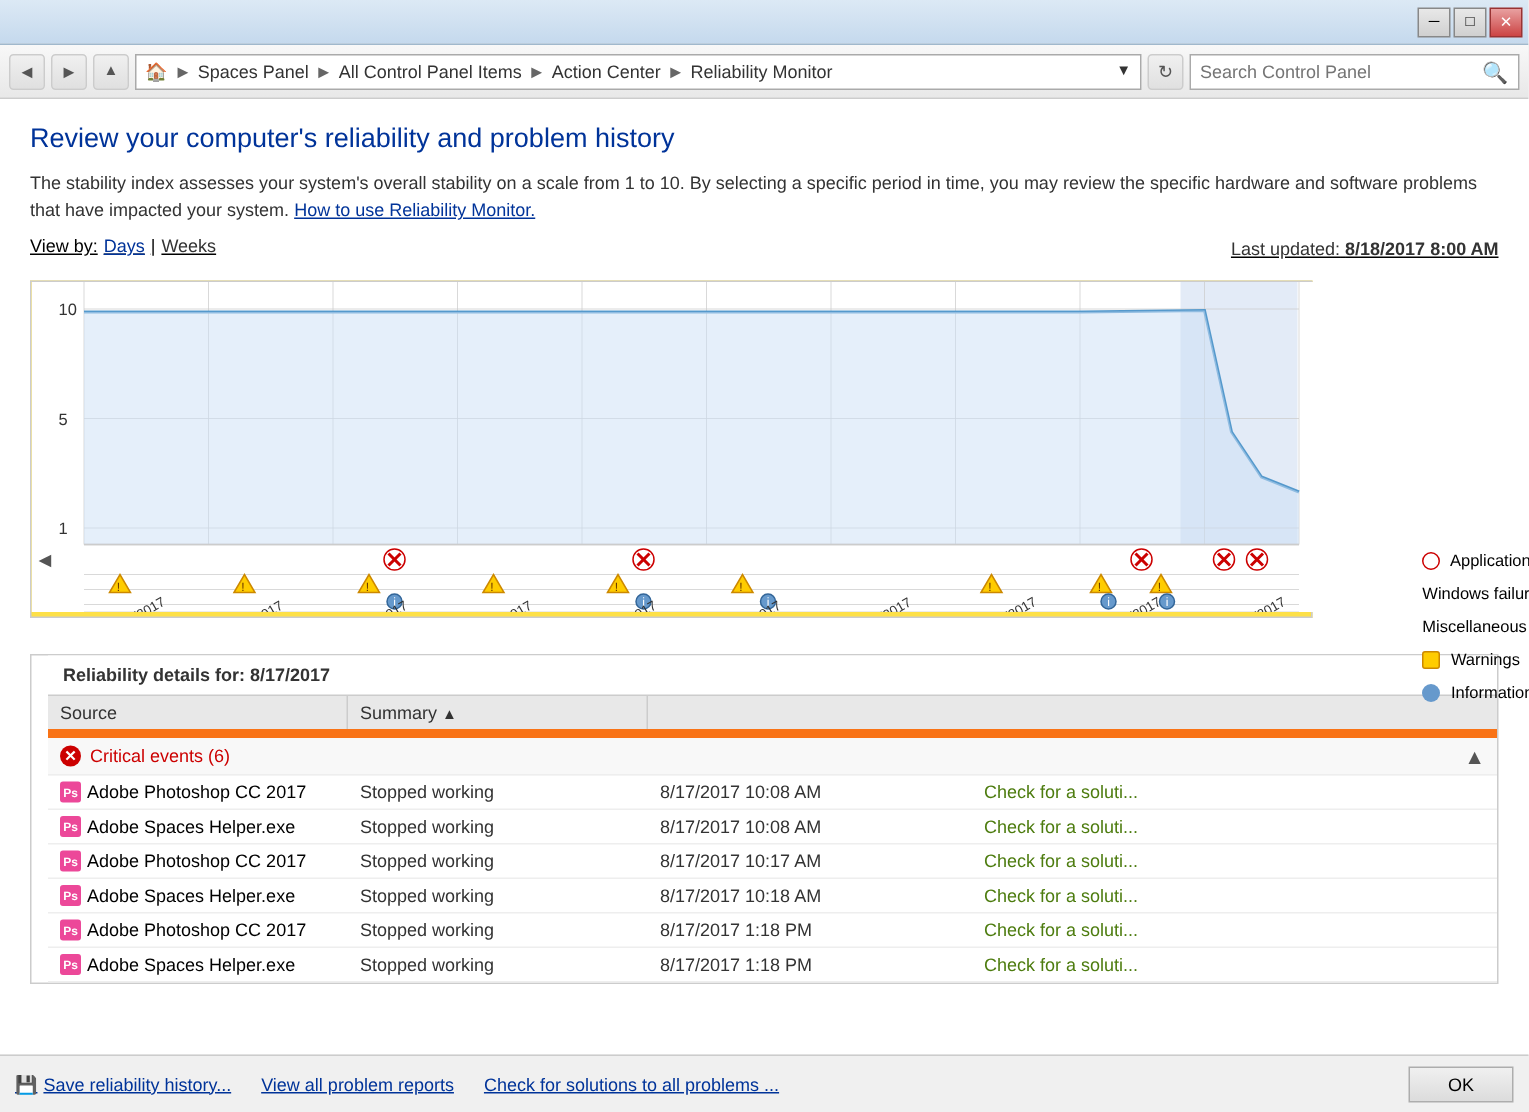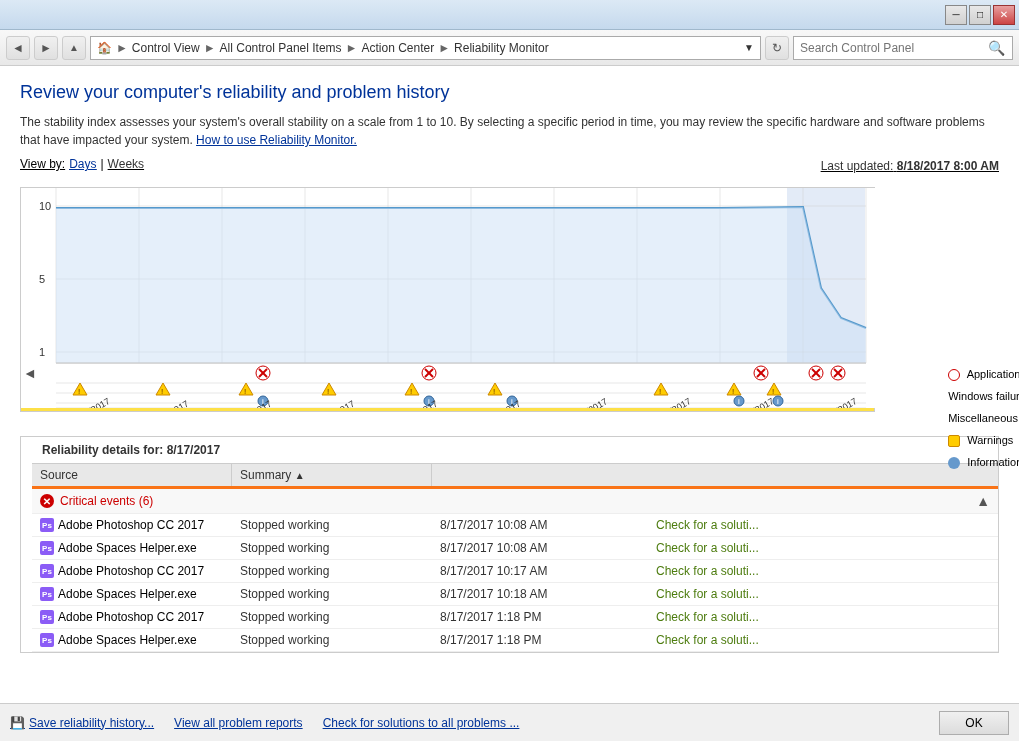--- a/index.html
+++ b/index.html
@@ -156,21 +156,21 @@
       font-weight: bold;
       color: #333;
       padding: 6px 10px;
       background: white;
       border-bottom: 1px solid #ccc;
     }
     .table-header {
       display: grid;
       grid-template-columns: 200px 200px 200px 1fr 16px;
       background: #e8e8e8;
-      border-bottom: 3px solid #f97316;
+      border-bottom: 6px solid #f97316;
       font-size: 12px;
     }
     .table-header-cell {
       padding: 4px 8px;
       font-weight: normal;
       border-right: 1px solid #ccc;
       color: #333;
     }
     .critical-row {
       background: #f8f8f8;
@@ -191,21 +191,21 @@
     .data-cell {
       padding: 4px 8px;
       color: #333;
       overflow: hidden;
       white-space: nowrap;
     }
     .data-cell.action { color: #4d7c0f; cursor: pointer; text-decoration: none; margin-left: 16px; }
     .app-icon {
       width: 14px;
       height: 14px;
-      background: #8b5cf6;
+      background: #ec4899;
       border-radius: 2px;
       display: inline-flex;
       align-items: center;
       justify-content: center;
       color: white;
       font-size: 8px;
       font-weight: bold;
       margin-right: 4px;
       vertical-align: middle;
     }
@@ -275,21 +275,21 @@
   </div>
 </div>
 
 <div class="address-bar">
   <button class="nav-btn">◄</button>
   <button class="nav-btn">►</button>
   <button class="nav-btn" style="font-size:10px;">▲</button>
   <div class="breadcrumb-bar">
     <span>🏠</span>
     <span class="breadcrumb-sep">►</span>
-    <span style="cursor:pointer;">Control View</span>
+    <span style="cursor:pointer;">Spaces Panel</span>
     <span class="breadcrumb-sep">►</span>
     <span style="cursor:pointer;">All Control Panel Items</span>
     <span class="breadcrumb-sep">►</span>
     <span style="cursor:pointer;">Action Center</span>
     <span class="breadcrumb-sep">►</span>
     <span>Reliability Monitor</span>
     <span style="margin-left:auto;cursor:pointer;font-size:10px;">▼</span>
   </div>
   <button class="nav-btn">↻</button>
   <div class="search-box">

